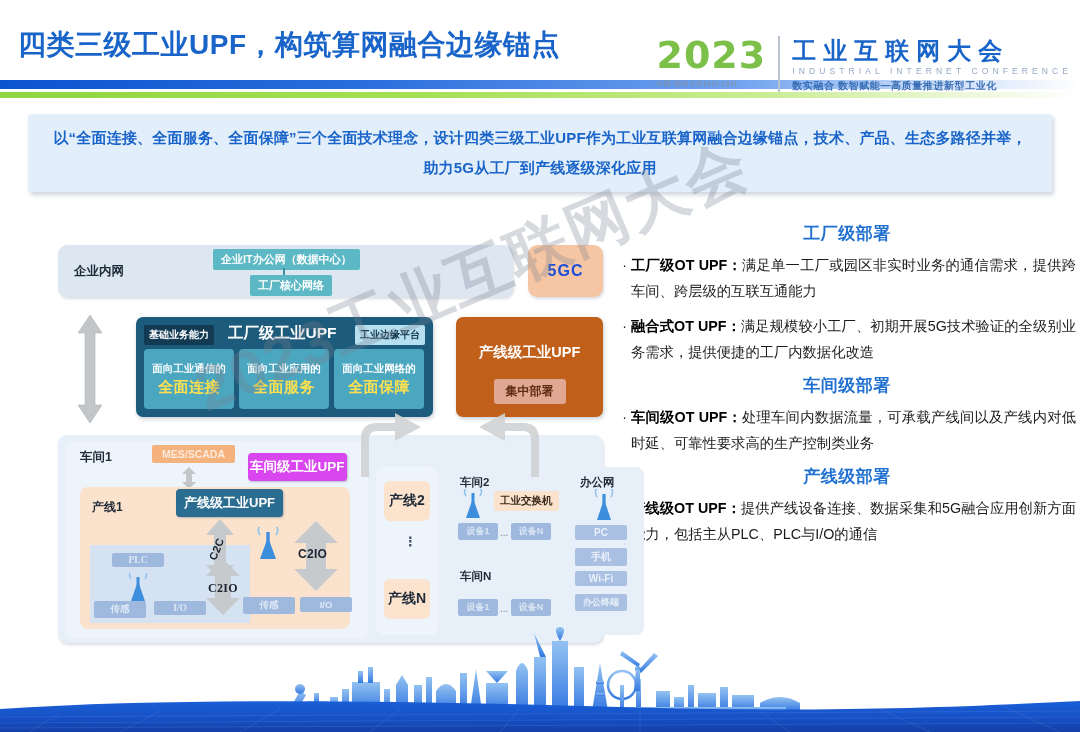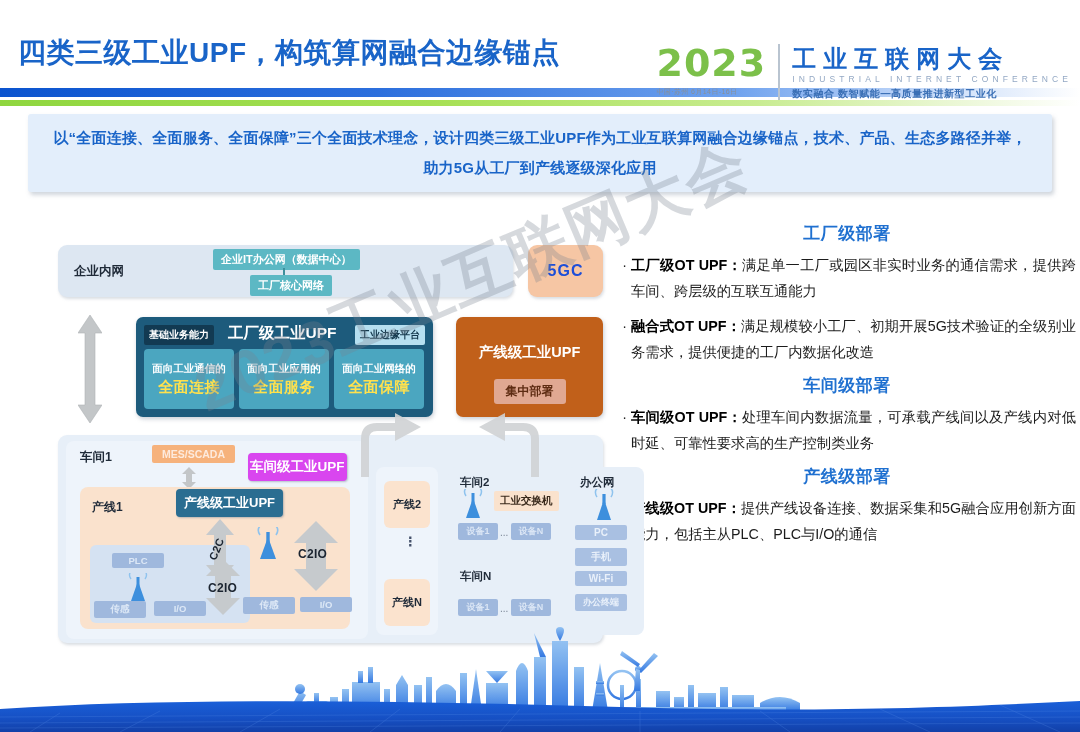--- a/index.html
+++ b/index.html
@@ -5,21 +5,21 @@
   * { box-sizing: border-box; margin: 0; padding: 0; }
   html, body {
     width: 1080px; height: 732px;
     font-family: "Liberation Sans", "DejaVu Sans", sans-serif;
     background: #ffffff;
     overflow: hidden;
   }
   #slide { position: relative; width: 1080px; height: 732px; background: #fff; overflow: hidden; }
 
   
-  #header { position: absolute; left: 0; top: 0; width: 1080px; height: 108px; margin-top: 8px; }
+  #header { position: absolute; left: 0; top: 0; width: 1080px; height: 108px; }
   #slide-title {
     position: absolute; left: 18px; top: 26px;
     font-size: 28px; font-weight: bold; color: #1964c8;
     letter-spacing: 0.5px; white-space: nowrap;
   }
   #bar-blue {
     position: absolute; left: 0; top: 80px; width: 1080px; height: 9px;
     background: linear-gradient(to right, #0b54cf 0%, #2c6fdd 35%, #6fa2ee 68%, #cfe0fa 88%, #ffffff 100%);
   }
   #bar-green {
@@ -164,39 +164,39 @@
     background: #fae2cd; border-radius: 8px;
   }
   #line1-label { position: absolute; left: 12px; top: 12px; font-size: 12px; font-weight: bold; color: #1f2a38; }
   #pl-upf {
     position: absolute; left: 96px; top: 2px; background: #2a6d91; color: #fff;
     font-size: 13px; font-weight: bold; padding: 5px 8px; border-radius: 4px;
     box-shadow: 1px 1px 2px rgba(110,125,145,0.45); white-space: nowrap;
   }
   #subline-box {
     position: absolute; left: 10px; top: 58px; width: 160px; height: 78px;
-    background: #d5e2f2; border-radius: 6px;
+    background: #d5e2f2; border-radius: 0; font-family: Liberation Serif, serif;
   }
   .chip {
     position: absolute; background: #9fb8dd; color: #dde8f6;
     font-size: 9.5px; font-weight: bold; padding: 2px 0; border-radius: 2px;
     text-align: center; width: 48px;
   }
   .chip.w52 { width: 52px; }
 
   
   #line2-box {
     position: absolute; left: 318px; top: 222px; width: 62px; height: 168px;
     background: #eef4fb; border-radius: 8px;
   }
   .pl-card {
-    position: absolute; left: 8px; width: 46px; height: 47px;
+    position: absolute; left: 8px; width: 46px; height: 40px;
     background: #fbe3ce; border-radius: 6px;
     display: flex; align-items: center; justify-content: center;
-    font-size: 11px; font-weight: bold; color: #1f2a38;
+    font-size: 14px; font-weight: bold; color: #1f2a38;
   }
   #ws2-box {
     position: absolute; left: 390px; top: 222px; width: 110px; height: 78px;
     background: #e7eff8; border-radius: 8px;
   }
   #wsN-box {
     position: absolute; left: 390px; top: 310px; width: 110px; height: 80px;
     background: #e7eff8; border-radius: 8px;
   }
   #office-box {

